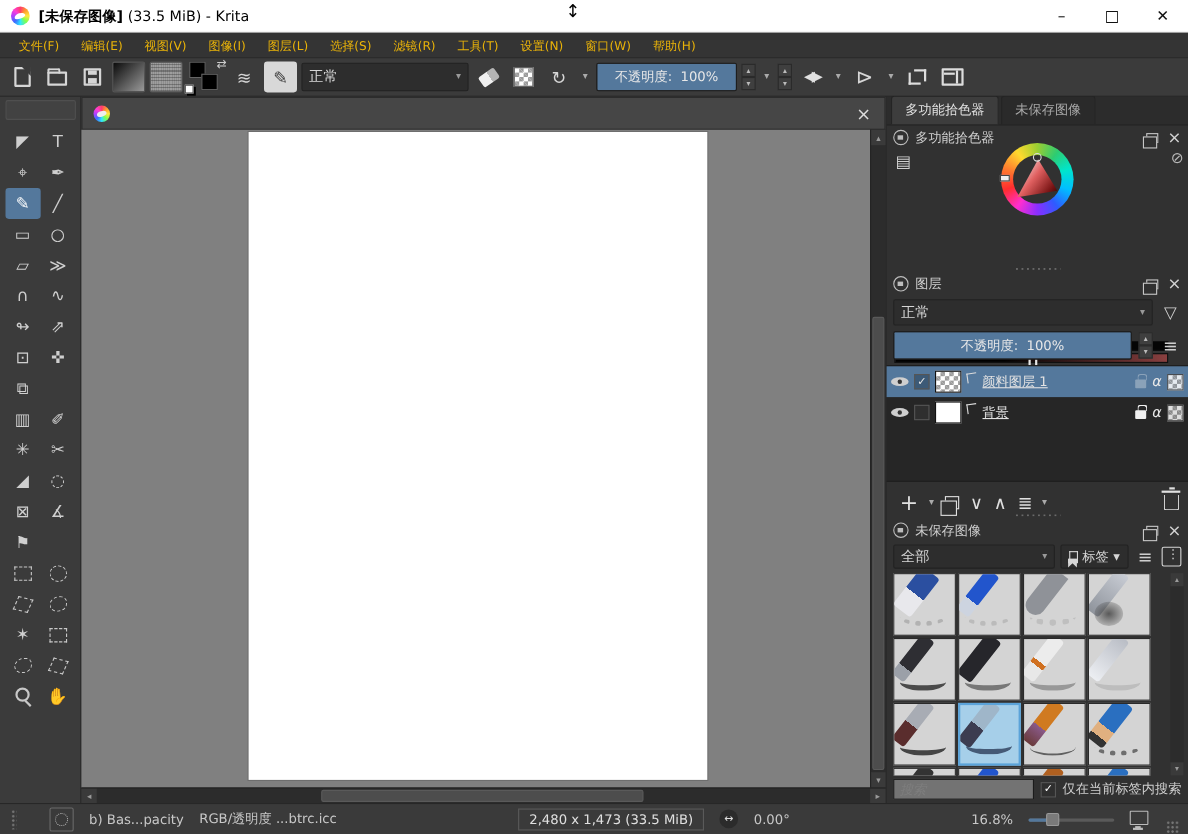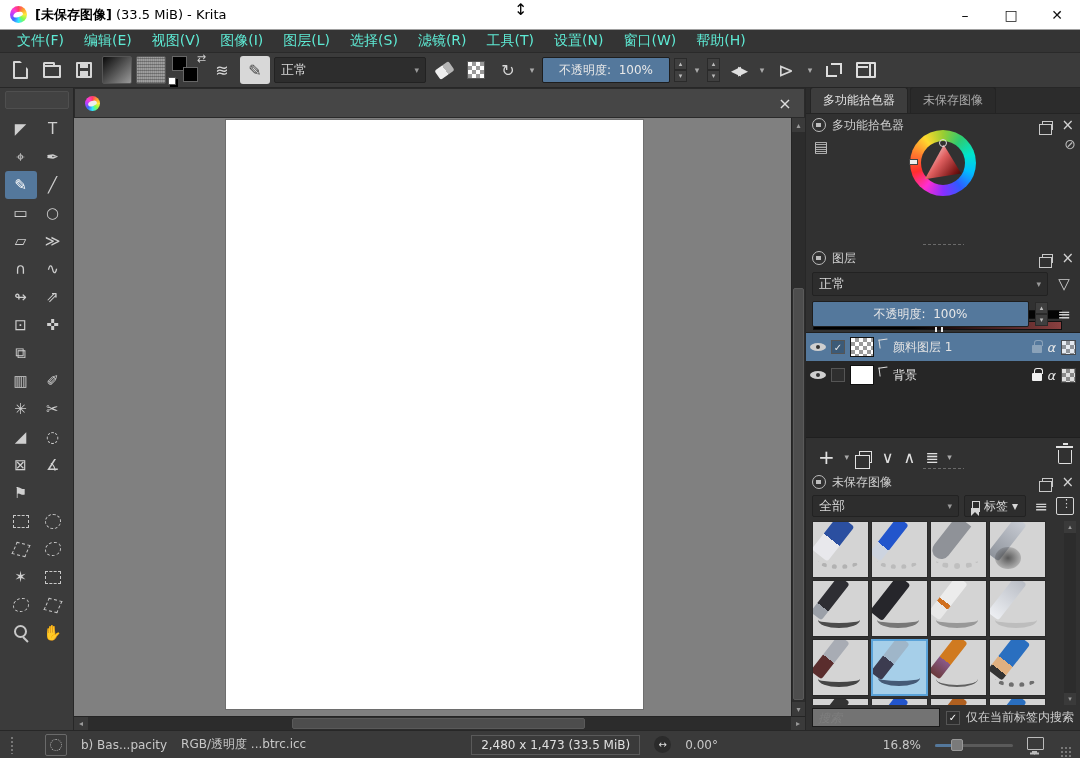--- a/index.html
+++ b/index.html
@@ -13,21 +13,21 @@
     background:conic-gradient(#ff3d6a,#ff9d2e,#ffe93d,#7dff4f,#2ee8ff,#3d6bff,#b13dff,#ff3dd4,#ff3d6a); position:relative; }
   .krita-logo::after { content:""; position:absolute; left:3px; top:6px; width:10px; height:5px; background:#fff; border-radius:50% 50% 50% 50%/60% 60% 40% 40%; transform:rotate(-18deg); }
   .title-text { font-size:13px; }
   .title-doc { font-weight:bold; }
   .cursor-glyph { position:absolute; left:514px; top:0px; font-size:16px; color:#000; }
   .win-btns { margin-left:auto; display:flex; height:100%; }
   .win-btn { width:46px; height:100%; display:flex; align-items:center; justify-content:center; font-size:14px; color:#111; }
 
   
   .menubar { height:23px; background:#343434; display:flex; align-items:center; padding-left:8px; gap:2px; flex:0 0 23px; border-bottom:1px solid #2a2a2a; }
-  .mi { padding:2px 9px; font-size:14px; color:#5eead4; }
+  .mi { padding:2px 9px; font-size:11px; color:#eab308; }
 
   
   .toolbar { height:35px; background:#3b3b3b; display:flex; align-items:center; padding:0 6px; gap:4px; flex:0 0 35px; border-bottom:1px solid #272727; }
   .tb-ic { width:28px; height:28px; display:flex; align-items:center; justify-content:center; color:#d6d6d6; font-size:16px; position:relative; border-radius:2px; flex:0 0 auto; }
   .caret { font-size:9px; color:#aaa; width:12px; text-align:center; flex:0 0 auto; }
   
   .ic-page { width:15px; height:18px; border:2px solid #d6d6d6; border-radius:1px; position:relative; }
   .ic-page::after { content:""; position:absolute; right:-2px; top:-2px; border:4px solid #3b3b3b; border-left-color:transparent; border-bottom-color:transparent; }
   .ic-folder { width:18px; height:13px; border:2px solid #d6d6d6; border-radius:1px; position:relative; margin-top:3px; }
   .ic-folder::before { content:""; position:absolute; left:-2px; top:-5px; width:8px; height:3px; border:2px solid #d6d6d6; border-bottom:none; border-radius:2px 2px 0 0; }
@@ -148,21 +148,21 @@
   .layer-row { height:28px; display:flex; align-items:center; gap:5px; padding:0 4px; font-size:12px; color:#e2e2e2; }
   .layer-row.selected { background:#54789c; }
   .eye { width:16px; height:14px; position:relative; flex:0 0 auto; }
   .eye::before { content:""; position:absolute; left:0; right:0; top:3px; bottom:3px; background:#cfcfcf; border-radius:50%; }
   .eye::after { content:""; position:absolute; left:6px; top:5px; width:4px; height:4px; background:#333; border-radius:50%; }
   .lcheck { width:14px; height:14px; background:#2f2f2f; border:1px solid #555; display:flex; align-items:center; justify-content:center; font-size:10px; color:#e8e8e8; flex:0 0 auto; }
   .layer-row.selected .lcheck { background:#3c5a77; }
   .lthumb { width:24px; height:20px; border:1px solid #111; flex:0 0 auto; }
   .lthumb.white { background:#fff; }
   .corner-g { width:9px; height:9px; border-left:1.5px solid #ddd; border-top:1.5px solid #ddd; transform:rotate(-8deg); flex:0 0 auto; position:relative; top:-4px; }
-  .lname { flex:1 1 auto; overflow:hidden; white-space:nowrap; }
+  .lname { flex:1 1 auto; overflow:hidden; white-space:nowrap;text-decoration:underline; }
   .padlock { width:10px; height:8px; background:#f0f0f0; border-radius:1px; position:relative; flex:0 0 auto; margin-top:4px; }
   .padlock::before { content:""; position:absolute; left:1.5px; top:-5px; width:7px; height:5px; border:1.5px solid #f0f0f0; border-bottom:none; border-radius:3px 3px 0 0; }
   .padlock.unlocked { opacity:.35; }
   .alpha-g { font-size:13px; color:#e8e8e8; flex:0 0 auto; font-style:italic; }
   .inherit-chip { width:15px; height:15px; flex:0 0 auto; opacity:.85; border:1px solid #444; }
   .layers-toolbar { height:30px; display:flex; align-items:center; gap:2px; padding:0 8px; margin-top:4px; }
   .lt-btn { display:flex; align-items:center; justify-content:center; color:#e0e0e0; font-size:16px; height:26px; padding:0 4px; }
   .plus-g { font-size:20px; line-height:1; }
   .dup-ic { width:13px; height:12px; border:1.5px solid #e0e0e0; position:relative; }
   .dup-ic::after { content:""; position:absolute; left:-5px; top:3px; width:13px; height:12px; border:1.5px solid #e0e0e0; background:#313131; }

